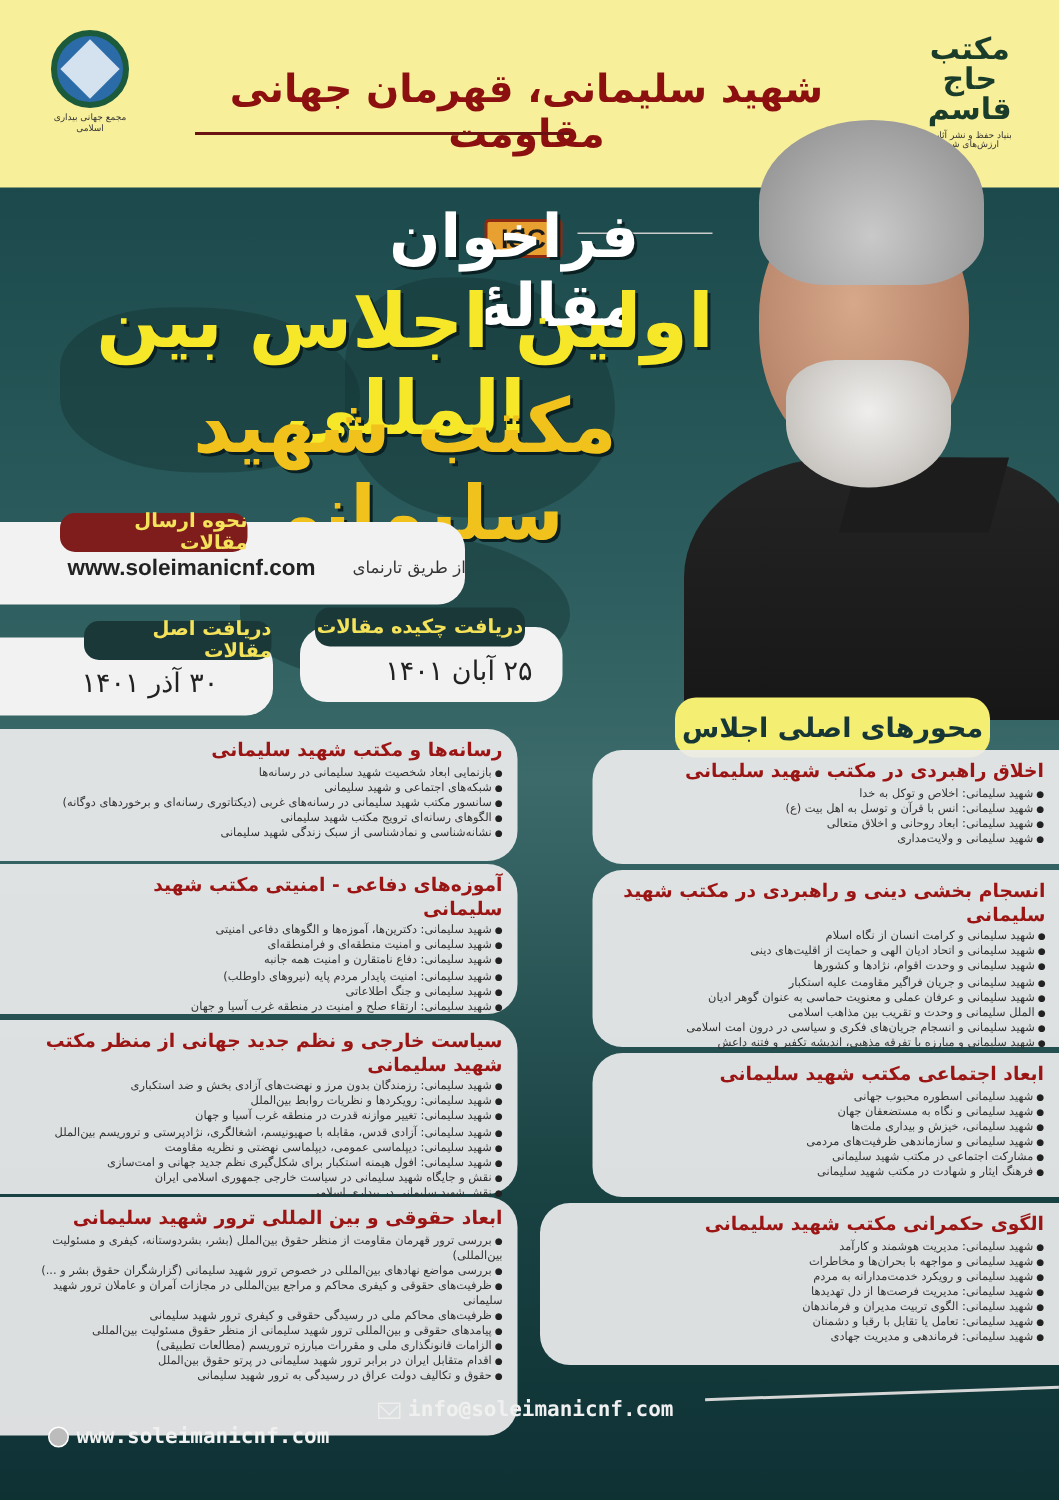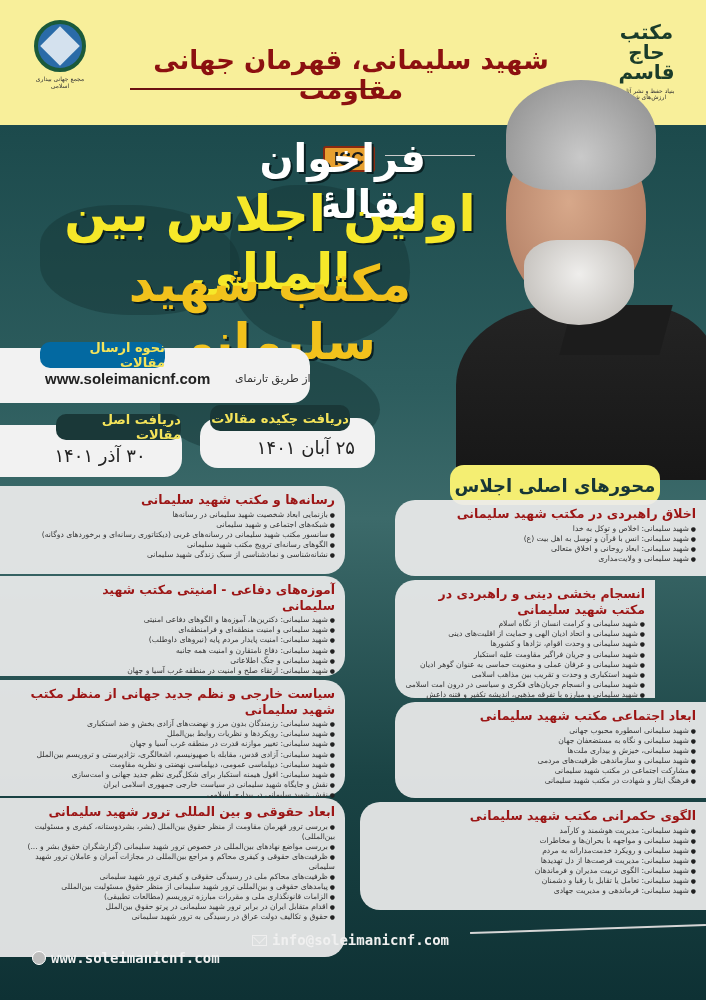--- a/index.html
+++ b/index.html
@@ -65,21 +65,21 @@
   .portrait .face { position: absolute; left: 60px; top: 50px; width: 140px; height: 180px; background: radial-gradient(ellipse at 45% 40%, #d7a88a, #a8735a); border-radius: 45% 45% 50% 50%; }
   .portrait .beard { position: absolute; left: 78px; top: 160px; width: 110px; height: 85px; background: radial-gradient(ellipse at 50% 40%, #efeeec, #b9b5b0); border-radius: 30% 30% 50% 50%; }
   .portrait .shirt { position: absolute; left: 10px; top: 225px; width: 260px; height: 200px; background: linear-gradient(180deg, #242424, #151515); border-radius: 40% 30% 0 0; }
   .portrait .collar { position: absolute; left: 120px; top: 225px; width: 100px; height: 50px; background: #1c1c1c; transform: skewX(-15deg); }
   .submit-box {
     position: absolute; left: 0; top: 348px; width: 310px; height: 55px;
     background: #f2f2f2; border-radius: 0 18px 18px 0;
   }
   .submit-label {
     position: absolute; left: 40px; top: 342px; width: 125px; height: 26px;
-    background: #0369a1; border-radius: 10px; color: #f4e35a; font-weight: bold; font-size: 13px;
+    background: #7f1d1d; border-radius: 10px; color: #f4e35a; font-weight: bold; font-size: 13px;
     display: flex; align-items: center; justify-content: center;
   }
   .submit-url {
     position: absolute; left: 45px; top: 370px; font-family: "Liberation Sans", sans-serif; font-weight: bold; font-size: 15px; color: #222; direction: ltr;
   }
   .submit-via { position: absolute; left: 235px; top: 372px; font-size: 11px; color: #333; }
   .date-box {
     position: absolute; background: #f2f2f2; border-radius: 18px;
   }
   .date-label {
@@ -163,29 +163,29 @@
 
 <div class="panel" style="left:395px;top:500px;width:311px;height:76px;border-radius:20px 0 0 20px;">
   <div class="panel-title">اخلاق راهبردی در مکتب شهید سلیمانی</div>
   <ul>
     <li>شهید سلیمانی: اخلاص و توکل به خدا</li>
     <li>شهید سلیمانی: انس با قرآن و توسل به اهل بیت (ع)</li>
     <li>شهید سلیمانی: ابعاد روحانی و اخلاق متعالی</li>
     <li>شهید سلیمانی و ولایت‌مداری</li>
   </ul>
 </div>
-<div class="panel" style="left:395px;top:580px;width:260px;height:118px;border-radius:20px 0 0 20px;">
+<div class="panel" style="left:395px;top:580px;width:312px;height:118px;border-radius:20px 0 0 20px;">
   <div class="panel-title">انسجام بخشی دینی و راهبردی در مکتب شهید سلیمانی</div>
   <ul>
     <li>شهید سلیمانی و کرامت انسان از نگاه اسلام</li>
     <li>شهید سلیمانی و اتحاد ادیان الهی و حمایت از اقلیت‌های دینی</li>
     <li>شهید سلیمانی و وحدت اقوام، نژادها و کشورها</li>
     <li>شهید سلیمانی و جریان فراگیر مقاومت علیه استکبار</li>
     <li>شهید سلیمانی و عرفان عملی و معنویت حماسی به عنوان گوهر ادیان</li>
-    <li>شهید استکباری و وحدت و تقریب بین مذاهب اسلامی</li>
+    <li>الملل سلیمانی و وحدت و تقریب بین مذاهب اسلامی</li>
     <li>شهید سلیمانی و انسجام جریان‌های فکری و سیاسی در درون امت اسلامی</li>
     <li>شهید سلیمانی و مبارزه با تفرقه مذهبی، اندیشه تکفیر و فتنه داعش</li>
   </ul>
 </div>
 <div class="panel" style="left:395px;top:702px;width:311px;height:96px;border-radius:20px 0 0 20px;">
   <div class="panel-title">ابعاد اجتماعی مکتب شهید سلیمانی</div>
   <ul>
     <li>شهید سلیمانی اسطوره محبوب جهانی</li>
     <li>شهید سلیمانی و نگاه به مستضعفان جهان</li>
     <li>شهید سلیمانی، خیزش و بیداری ملت‌ها</li>
@@ -215,22 +215,22 @@
     <li>سانسور مکتب شهید سلیمانی در رسانه‌های غربی (دیکتاتوری رسانه‌ای و برخوردهای دوگانه)</li>
     <li>الگوهای رسانه‌ای ترویج مکتب شهید سلیمانی</li>
     <li>نشانه‌شناسی و نمادشناسی از سبک زندگی شهید سلیمانی</li>
   </ul>
 </div>
 <div class="panel" style="left:0;top:576px;width:345px;height:100px;border-radius:0 20px 20px 0;padding-left:48px;">
   <div class="panel-title">آموزه‌های دفاعی - امنیتی مکتب شهید سلیمانی</div>
   <ul>
     <li>شهید سلیمانی: دکترین‌ها، آموزه‌ها و الگوهای دفاعی امنیتی</li>
     <li>شهید سلیمانی و امنیت منطقه‌ای و فرامنطقه‌ای</li>
+    <li>شهید سلیمانی: دفاع نامتقارن و امنیت همه جانبه</li>
     <li>شهید سلیمانی: امنیت پایدار مردم پایه (نیروهای داوطلب)</li>
-    <li>شهید سلیمانی: دفاع نامتقارن و امنیت همه جانبه</li>
     <li>شهید سلیمانی و جنگ اطلاعاتی</li>
     <li>شهید سلیمانی: ارتقاء صلح و امنیت در منطقه غرب آسیا و جهان</li>
   </ul>
 </div>
 <div class="panel" style="left:0;top:680px;width:345px;height:116px;border-radius:0 20px 20px 0;">
   <div class="panel-title">سیاست خارجی و نظم جدید جهانی از منظر مکتب شهید سلیمانی</div>
   <ul>
     <li>شهید سلیمانی: رزمندگان بدون مرز و نهضت‌های آزادی بخش و ضد استکباری</li>
     <li>شهید سلیمانی: رویکردها و نظریات روابط بین‌الملل</li>
     <li>شهید سلیمانی: تغییر موازنه قدرت در منطقه غرب آسیا و جهان</li>

